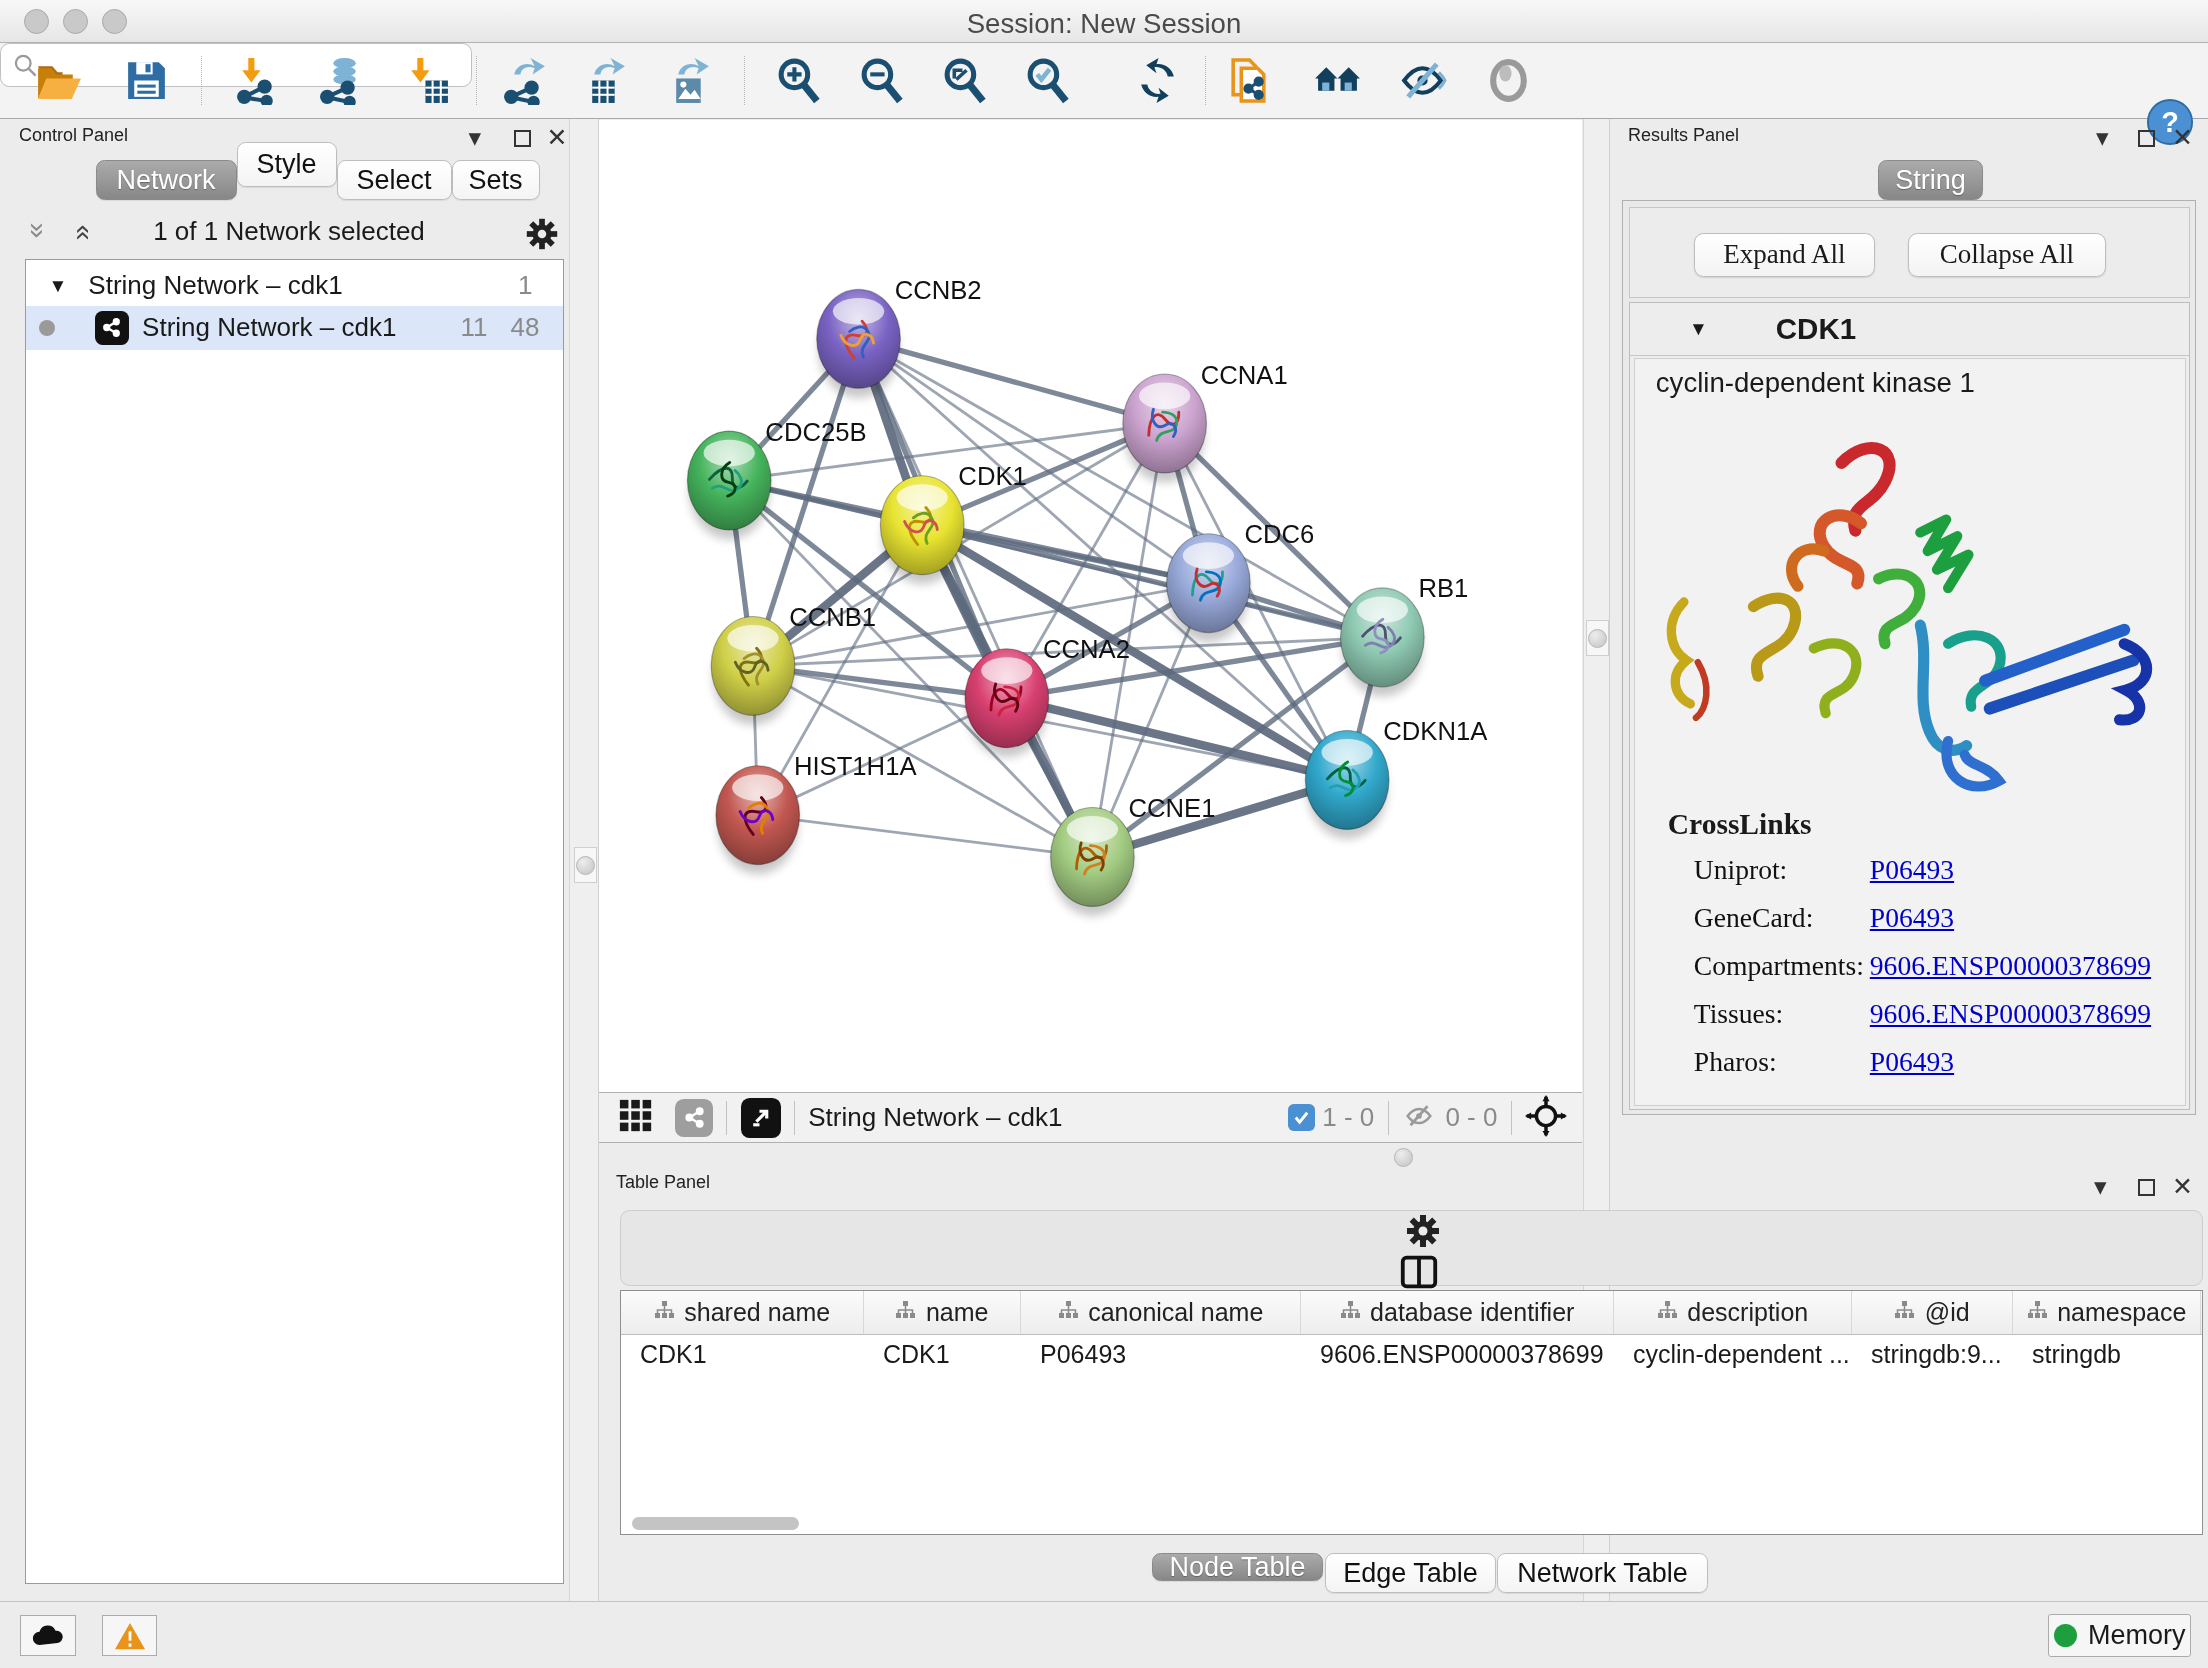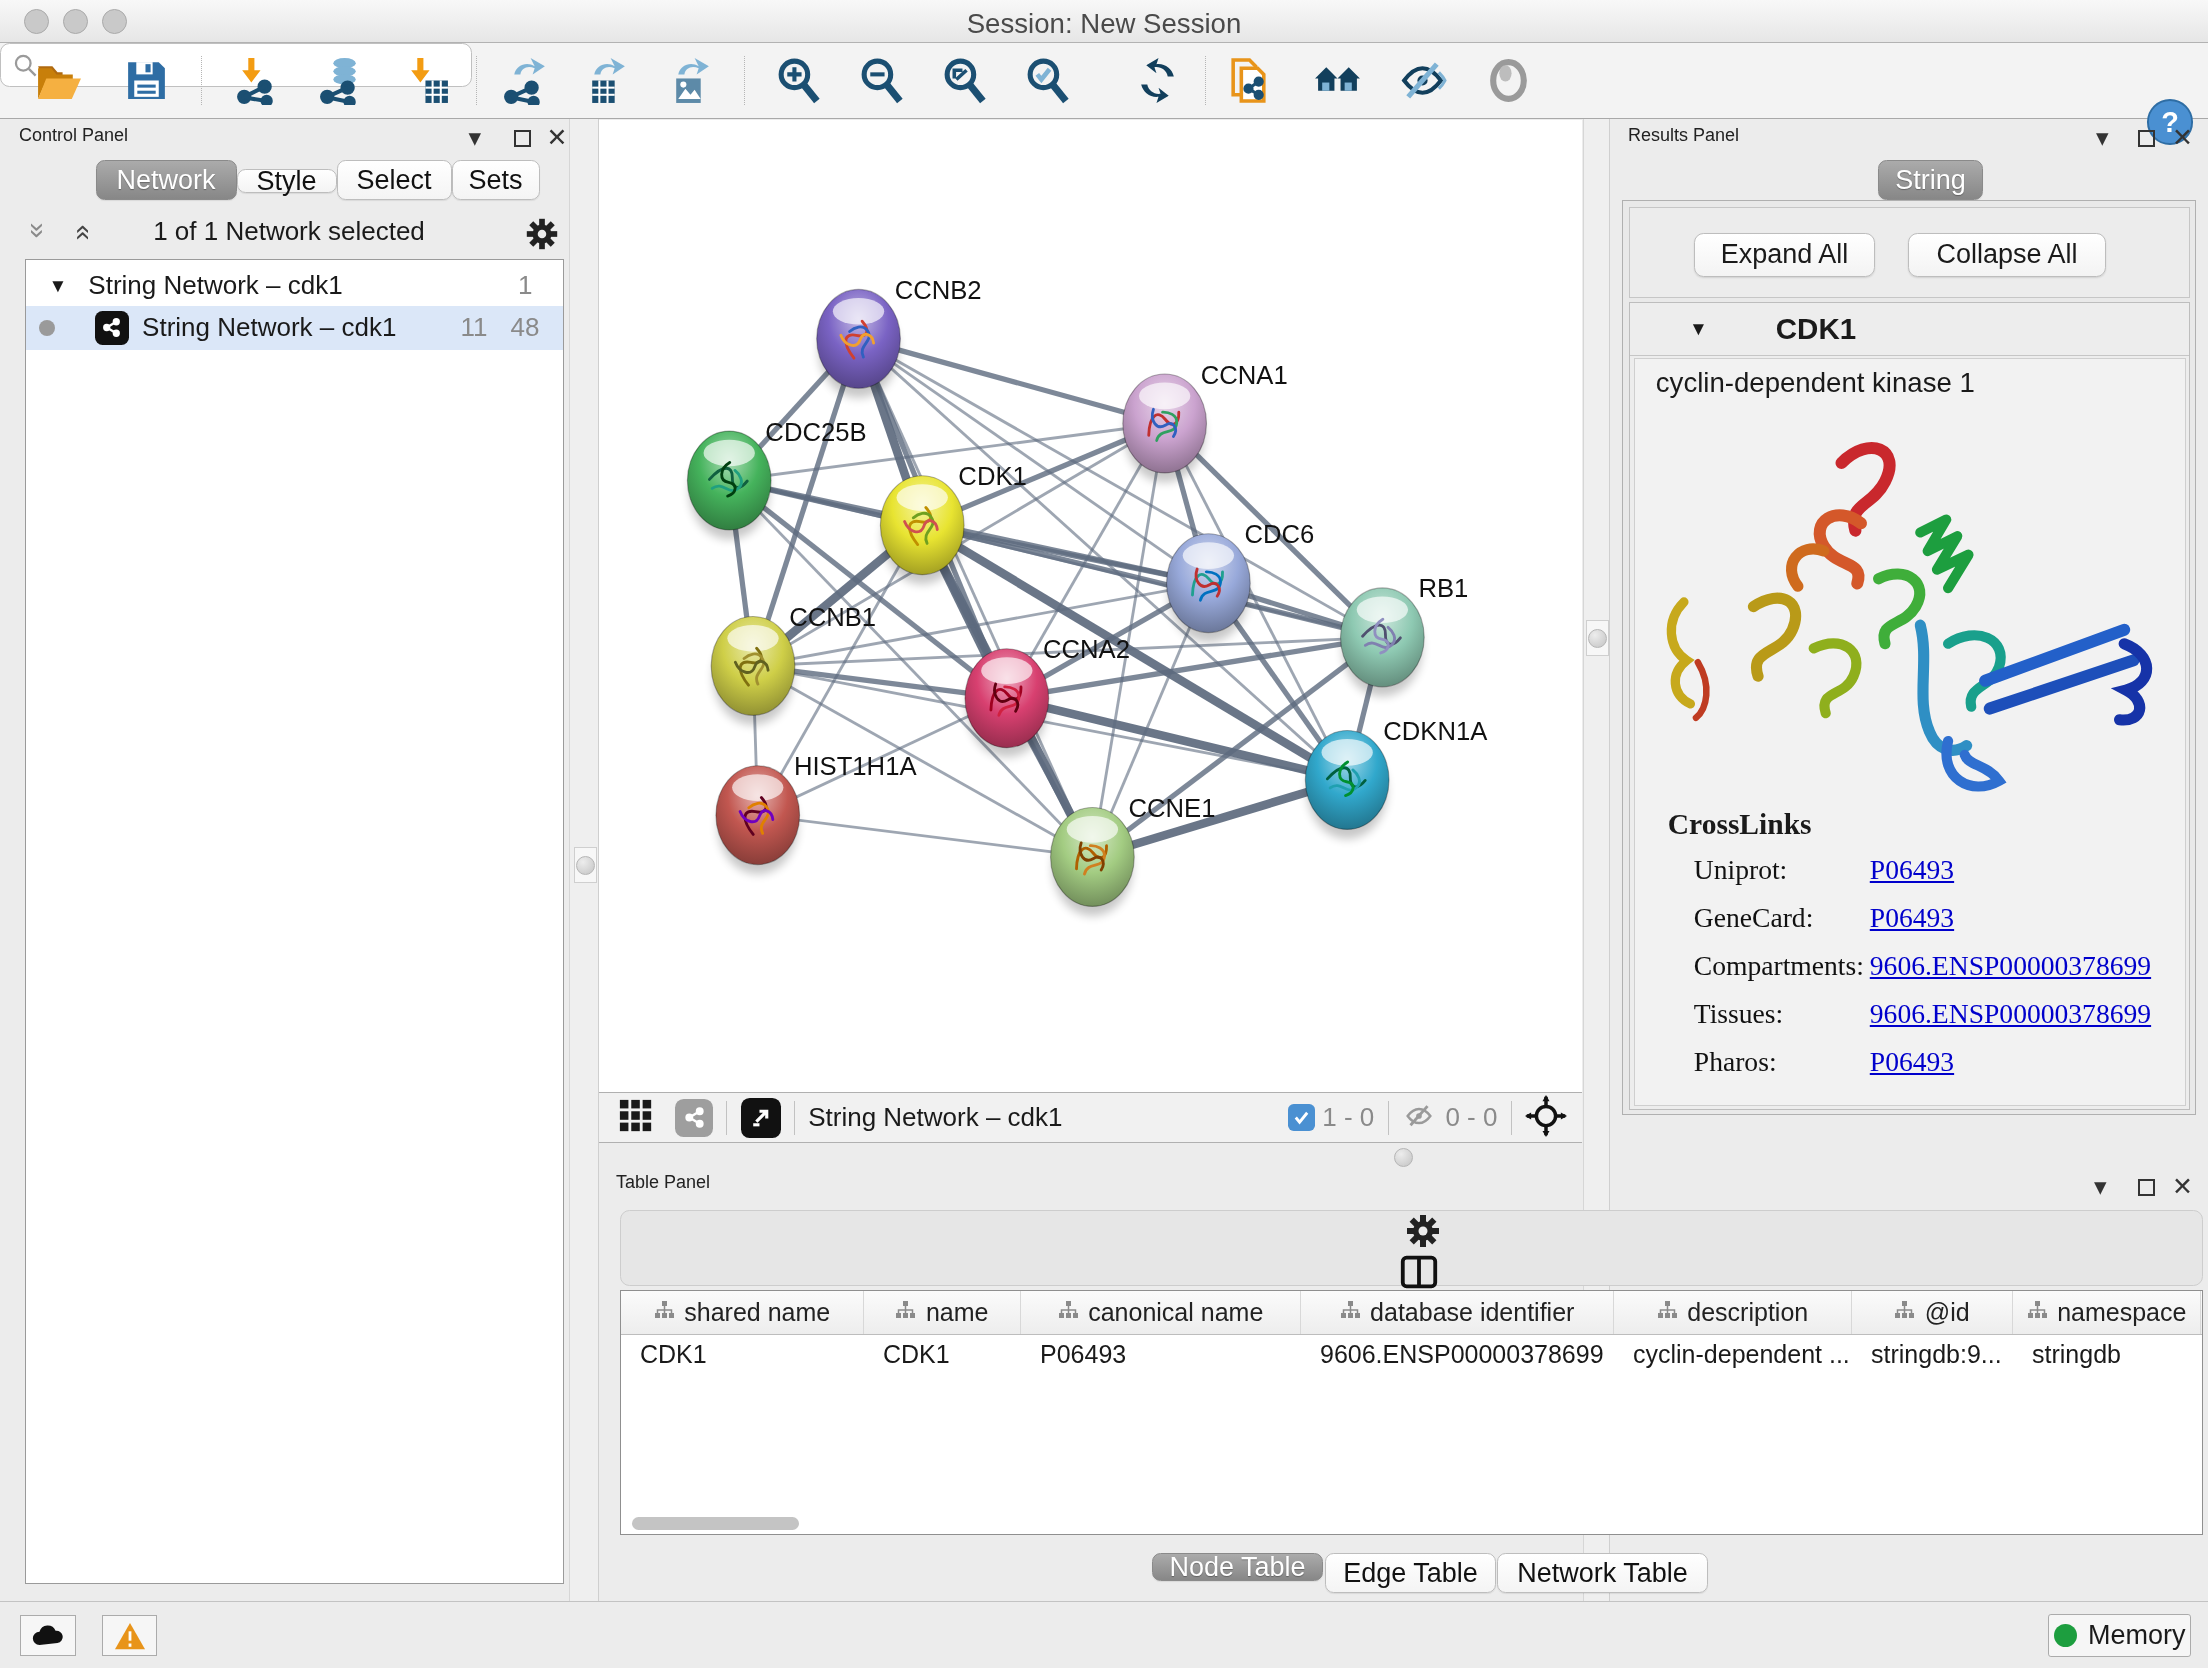--- a/index.html
+++ b/index.html
@@ -21,21 +21,21 @@
   .btn{display:flex;align-items:center;justify-content:center;background:linear-gradient(#ffffff,#f3f3f3);border:1px solid #bdbdbd;border-radius:9.5px;font-size:27px;box-shadow:0 1px 1.9px rgba(0,0,0,.12);}
   .treebox{background:#fff;border:1.9px solid #9a9a9a;}
   .treerow{display:flex;align-items:center;font-size:26px;}
   .graynum{color:#8a8a8a;}
   .canvas{background:#ffffff;}
   svg text{font-family:"Liberation Sans","DejaVu Sans",sans-serif;}
   .netbar{background:#f1f1f1;border-top:1px solid #b0b0b0;border-bottom:1px solid #b0b0b0;display:flex;align-items:center;}
   .nsep{width:0;height:34px;border-left:1px solid #c2c2c2;margin:0 13.3px;}
   .statgray{color:#8a8a8a;font-size:26px;}
   .respanel-box{border:1px solid #b0b0b0;background:#e9e9e9;}
-  .subbox{border:1px solid #c6c6c6;background:#ececec;}
+  .subbox{border:1px solid #c6c6c6;background:#ececec;font-family:Liberation Serif, serif;}
   .cdk-box{border:1px solid #bdbdbd;background:#ededed;}
   .cdk-body{border:1px solid #cfcfcf;background:#f2f2f2;}
   .serif{font-family:"Liberation Serif","DejaVu Serif",serif;}
   .cl-row{display:flex;font-size:27.6px;margin-bottom:16px;}
   .cl-label{width:176px;color:#111;}
   .cl-value{color:#0000cc;text-decoration:underline;}
   .tp-toolbar{background:#e6e6e6;border:1px solid #cdcdcd;border-radius:9.5px;display:flex;align-items:center;}
   .tp-ico{width:57px;height:57px;display:flex;align-items:center;justify-content:center;}
   .tablebox{background:#fff;border:1.9px solid #8f8f8f;}
   .thead{display:flex;height:44px;background:linear-gradient(#fbfbfb,#ededed);border-bottom:1px solid #bdbdbd;}
@@ -240,21 +240,21 @@
     </div>
   </div>
 
   <div class="p" style="left:9.5px;top:119px;width:559px;height:1472px;">
     <div class="p panel-title" style="left:9.5px;top:5.7px;">Control Panel</div>
     <div class="p ph-ico" style="left:459px;top:3.8px;">▾</div>
     <div class="p" style="left:504px;top:11.4px;width:17px;height:17px;border:2.9px solid #333;"></div>
     <div class="p ph-ico" style="left:537px;top:3.8px;font-weight:bold;">✕</div>
 
     <div class="p tab sel" style="left:60px;top:41px;width:141px;height:40px;">Network</div>
-    <div class="p tab" style="left:201px;top:50px;width:100px;height:24px;">Style</div>
+    <div class="p tab" style="left:201px;top:23px;width:100px;height:45px;">Style</div>
     <div class="p tab" style="left:301px;top:41px;width:115px;height:40px;">Select</div>
     <div class="p tab" style="left:416px;top:41px;width:88px;height:40px;">Sets</div>
 
     <div class="p" style="left:21px;top:95px;color:#8a8a8a;font-size:28.5px;transform:rotate(90deg);">»</div>
     <div class="p" style="left:63px;top:97px;color:#444;font-size:28.5px;transform:rotate(-90deg);">»</div>
     <div class="p" style="left:0;top:97px;width:559px;text-align:center;font-size:26px;">1 of 1 Network selected</div>
     <div class="p tp-ico" style="left:504px;top:86px;">
       <svg width="38" height="38" viewBox="0 0 40 40">
           <g stroke="#222" stroke-width="6">
             <line x1="20" y1="4" x2="20" y2="36"></line>

